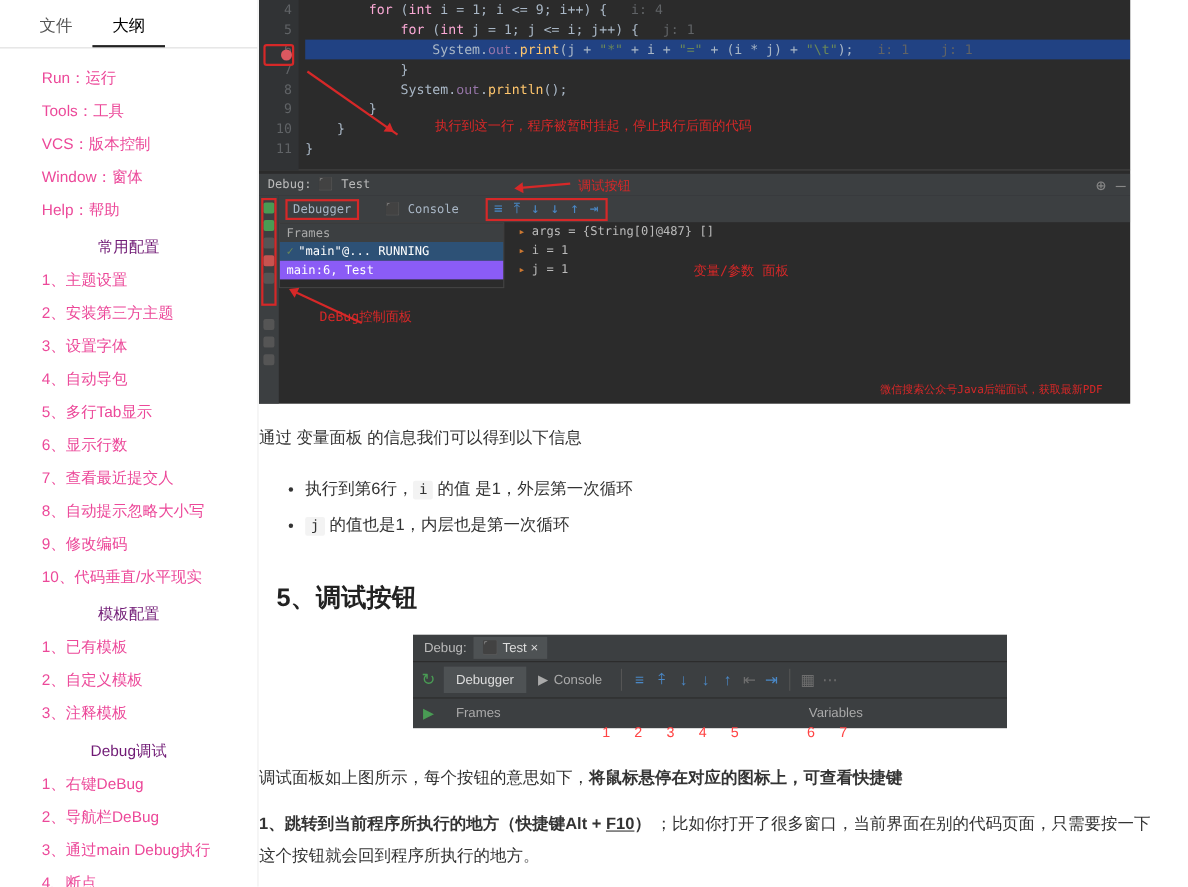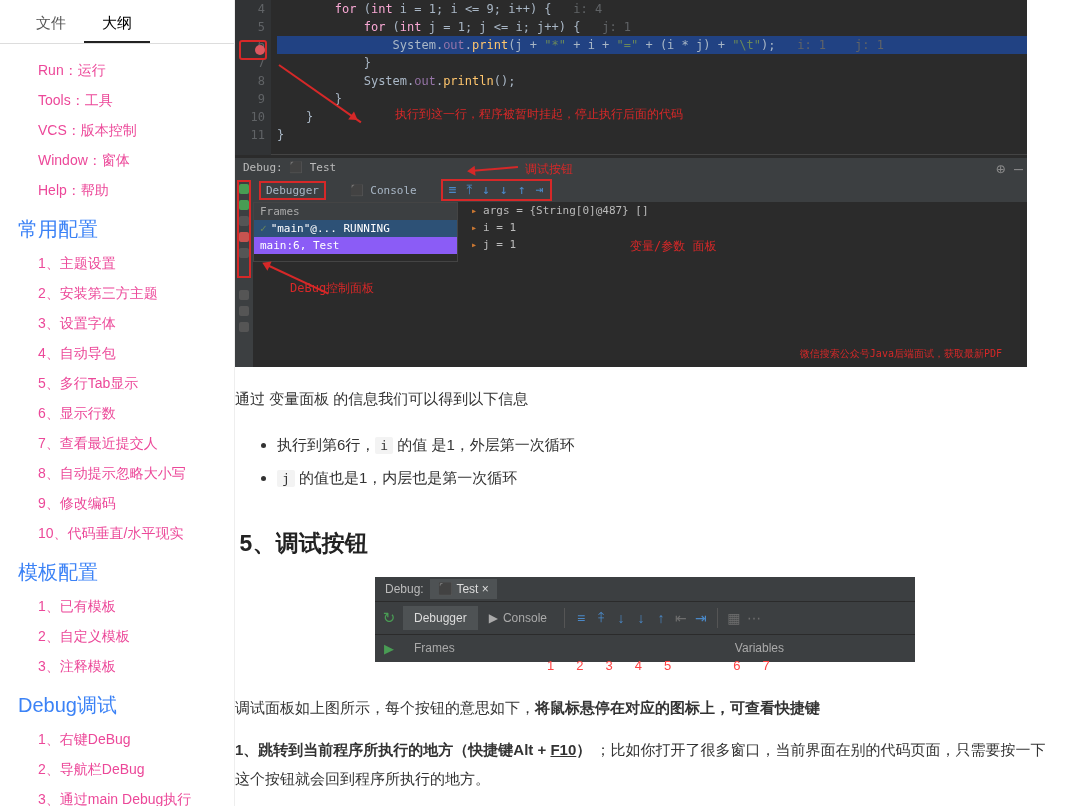--- a/index.html
+++ b/index.html
@@ -3,21 +3,21 @@
   <meta charset="utf-8">
   <style>
     * { margin: 0; padding: 0; box-sizing: border-box; }
     body { font-family: -apple-system, "Segoe UI", "Microsoft YaHei", sans-serif; font-size: 14px; color: #333; background: #fff; display: flex; height: 806px; overflow: hidden; }
     .sidebar { width: 235px; flex-shrink: 0; overflow-y: auto; border-right: 1px solid #eee; padding-bottom: 20px; }
     .tabs { display: flex; padding: 6px 18px 0; border-bottom: 1px solid #ddd; }
     .tab { padding: 8px 18px; font-size: 15px; color: #555; cursor: pointer; border-bottom: 2px solid transparent; }
     .tab.active { color: #000; border-bottom: 2px solid #222; font-weight: 500; }
     .nav { padding: 12px 0 0; }
     .nav-group { margin-bottom: 4px; }
-    .nav-title { padding: 6px 18px; font-size: 20px; color: #3b82f6; }
+    .nav-title { padding: 6px 18px; font-size: 14px; color: #701a75; text-align: center; }
     .nav-item { padding: 6px 18px 6px 38px; font-size: 14px; color: #ec4899; cursor: pointer; }
     .main { flex: 1; overflow-y: auto; padding: 0 20px 20px 0; }
     .screenshot { width: 792px; height: 367px; background: #2b2b2b; position: relative; font-family: Consolas, monospace; font-size: 12px; color: #a9b7c6; overflow: hidden; margin-bottom: 18px; }
     .editor { position: absolute; left: 0; top: 0; right: 0; height: 155px; background: #2b2b2b; border-bottom: 1px solid #444; }
     .gutter { position: absolute; left: 0; top: 0; width: 36px; height: 155px; background: #313335; color: #606366; text-align: right; padding: 0 6px; }
     .gutter div { height: 18px; line-height: 18px; }
     .bp-marker { position: absolute; left: 4px; top: 40px; width: 28px; height: 20px; border: 2px solid #d62828; border-radius: 3px; }
     .bp-dot { position: absolute; left: 20px; top: 45px; width: 10px; height: 10px; background: #db5860; border-radius: 50%; }
     .code-lines { position: absolute; left: 42px; top: 0; right: 0; }
     .code-lines .ln { height: 18px; line-height: 18px; white-space: pre; }
@@ -56,21 +56,21 @@
     .arrow3::before { content: ""; position: absolute; left: -8px; top: -4px; border: 5px solid transparent; border-right: 8px solid #d62828; }
     .red-note4 { position: absolute; left: 55px; top: 280px; font-size: 12px; }
     .ss-footer { position: absolute; right: 25px; bottom: 6px; font-size: 10px; }
     .close-x { position: absolute; right: 4px; top: 160px; color: #888; font-size: 15px; }
     
     .content-text { font-size: 15px; line-height: 1.9; color: #333; margin: 14px 0; }
     .content-text b { font-weight: bold; }
     .bullets { padding-left: 42px; margin: 14px 0; }
     .bullets li { font-size: 15px; line-height: 2.2; color: #333; }
     .code-inline { background: #f3f3f3; padding: 1px 5px; border-radius: 2px; font-family: Consolas, monospace; font-size: 13px; }
-    h2.section-title { font-size: 23px; font-weight: bold; margin: 34px 4px 18px; color: #222; font-family: Liberation Mono, monospace; }
+    h2.section-title { font-size: 23px; font-weight: bold; margin: 34px 16px 18px; color: #222; }
     
     .tb-shot { width: 540px; margin: 18px 0 18px 140px; background: #3c3f41; font-family: "Segoe UI", sans-serif; }
     .tb-title { padding: 5px 10px; font-size: 12px; color: #bbb; border-bottom: 1px solid #2b2b2b; }
     .tb-title .t-active { background: #4e5254; padding: 3px 8px; color: #ddd; }
     .tb-row { display: flex; align-items: center; padding: 0; height: 32px; }
     .tb-btn-rerun { width: 28px; text-align: center; color: #499c54; font-size: 15px; }
     .tb-enc { background: #4e5254; color: #ddd; padding: 5px 11px; font-size: 12px; }
     .tb-con { padding: 5px 11px; font-size: 12px; color: #aaa; display: flex; align-items: center; gap: 5px; }
     .tb-sep { width: 1px; height: 20px; background: #555; margin: 0 6px; }
     .tb-icn { width: 20px; text-align: center; color: #4a88c7; font-size: 14px; }

